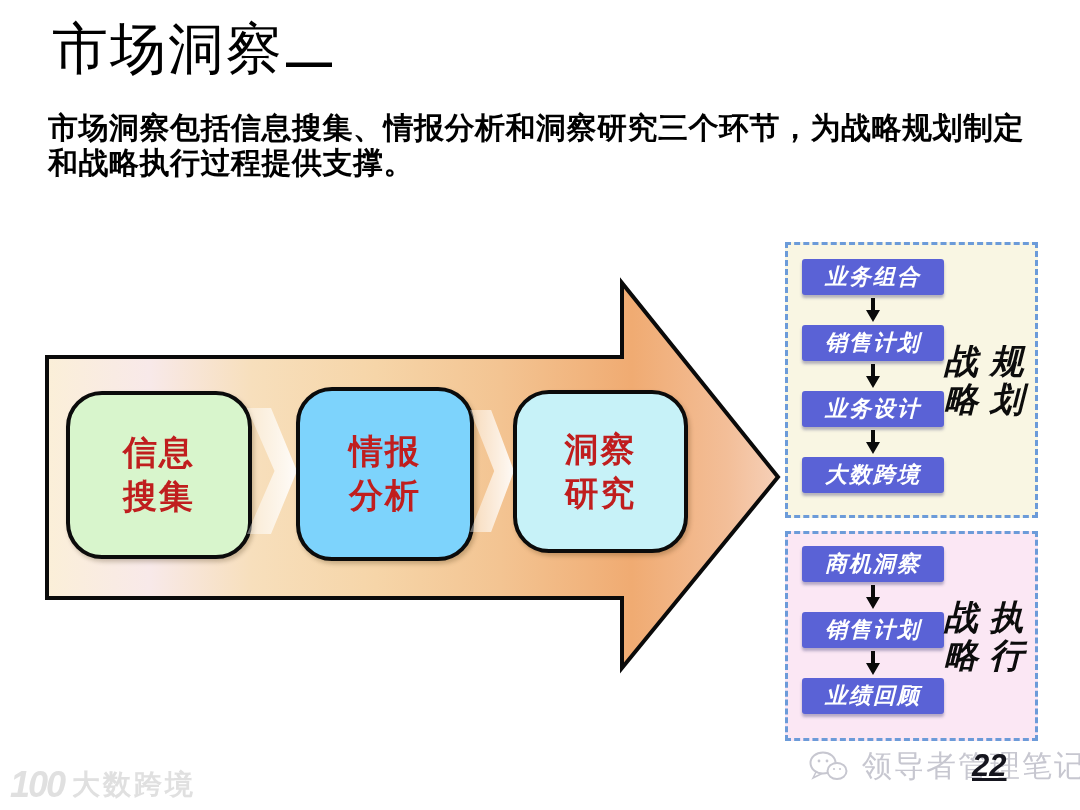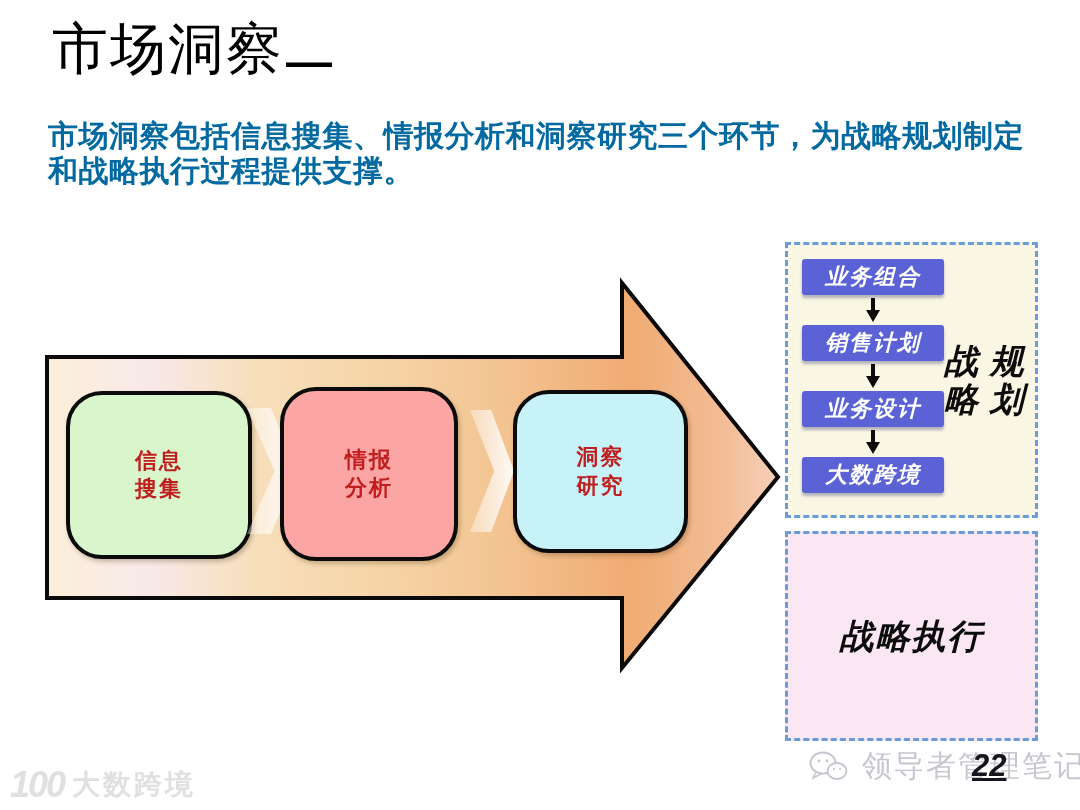--- a/index.html
+++ b/index.html
@@ -9,35 +9,35 @@
   }
 
   
   .title-row { position:absolute; left:16px; top:12px; display:flex; align-items:flex-end; white-space:nowrap;margin-left:36px; }
   .title-main { font-family:"DejaVu Serif", serif; font-size:56px; font-weight:500; color:#000; letter-spacing:2px; }
   .title-dash { font-size:46px; font-weight:700; color:#000; margin:0 2px; }
   .title-sub  { font-size:26px; font-weight:700; color:#101010; letter-spacing:1px; }
 
   
   .intro {
-    position:absolute; left:48px; top:118px; width:978px; margin:0;
-    font-size:30px; line-height:1.18; font-weight:700; color:#0369a1; letter-spacing:0.5px;
+    position:absolute; left:48px; top:110px; width:978px; margin:0;
+    font-size:30px; line-height:1.18; font-weight:700; color:#000000; letter-spacing:0.5px;
   }
 
   
   .big-arrow { position:absolute; left:40px; top:276px; }
 
   .step {
     position:absolute; border:4px solid #0b0b0b; border-radius:36px;
     display:flex; align-items:center; justify-content:center; text-align:center;
     box-shadow:2px 3px 4px rgba(60,40,0,.25);
   }
-  .step .l { display:block; font-size:22px; font-weight:800; color:#C01E1E; line-height:1.28; letter-spacing:2px; }
+  .step .l { display:block; font-size:34px; font-weight:800; color:#C01E1E; line-height:1.28; letter-spacing:2px; }
   .step1 { left:66px;  top:391px; width:178px; height:160px; background:#D8F5CC; }
-  .step2 { left:280px; top:387px; width:170px; height:166px; background:#fca5a5; }
+  .step2 { left:296px; top:387px; width:170px; height:166px; background:#7dd3fc; }
   .step3 { left:513px; top:390px; width:167px; height:155px; background:#C7F2F8;align-items:center; }
 
   .chevron {
     position:absolute;
     background:linear-gradient(to right, rgba(255,255,255,.35), rgba(255,255,255,.92));
     clip-path:polygon(0 0, 48% 0, 100% 50%, 48% 100%, 0 100%, 55% 50%);
   }
   .chev1 { left:247px; top:408px; width:50px; height:126px; }
   .chev2 { left:470px; top:410px; width:44px; height:122px; }
 
@@ -148,20 +148,31 @@
         </svg>
       <div class="flow-btn">大数跨境</div>
     </div>
     <div class="panel-label">
       <span>战略</span>
       <span>规划</span>
     </div>
   </section>
 
   <section class="panel execution">
+    <div class="flow">
+      <div class="flow-btn">商机洞察</div>
+      <svg class="down-arrow" viewBox="0 0 18 24">
+          <path d="M7 0 h4 v12 h5 L9 24 2 12 h5 z" fill="#0a0a0a"></path>
+        </svg>
+      <div class="flow-btn">销售计划</div>
+      <svg class="down-arrow" viewBox="0 0 18 24">
+          <path d="M7 0 h4 v12 h5 L9 24 2 12 h5 z" fill="#0a0a0a"></path>
+        </svg>
+      <div class="flow-btn">业绩回顾</div>
+    </div>
     <div class="panel-label">
       <span>战略</span>
       <span>执行</span>
     </div>
   </section>
 
   <div class="wm-left">
     <span class="wm-logo">100</span>
     <span>大数跨境</span>
   </div>

